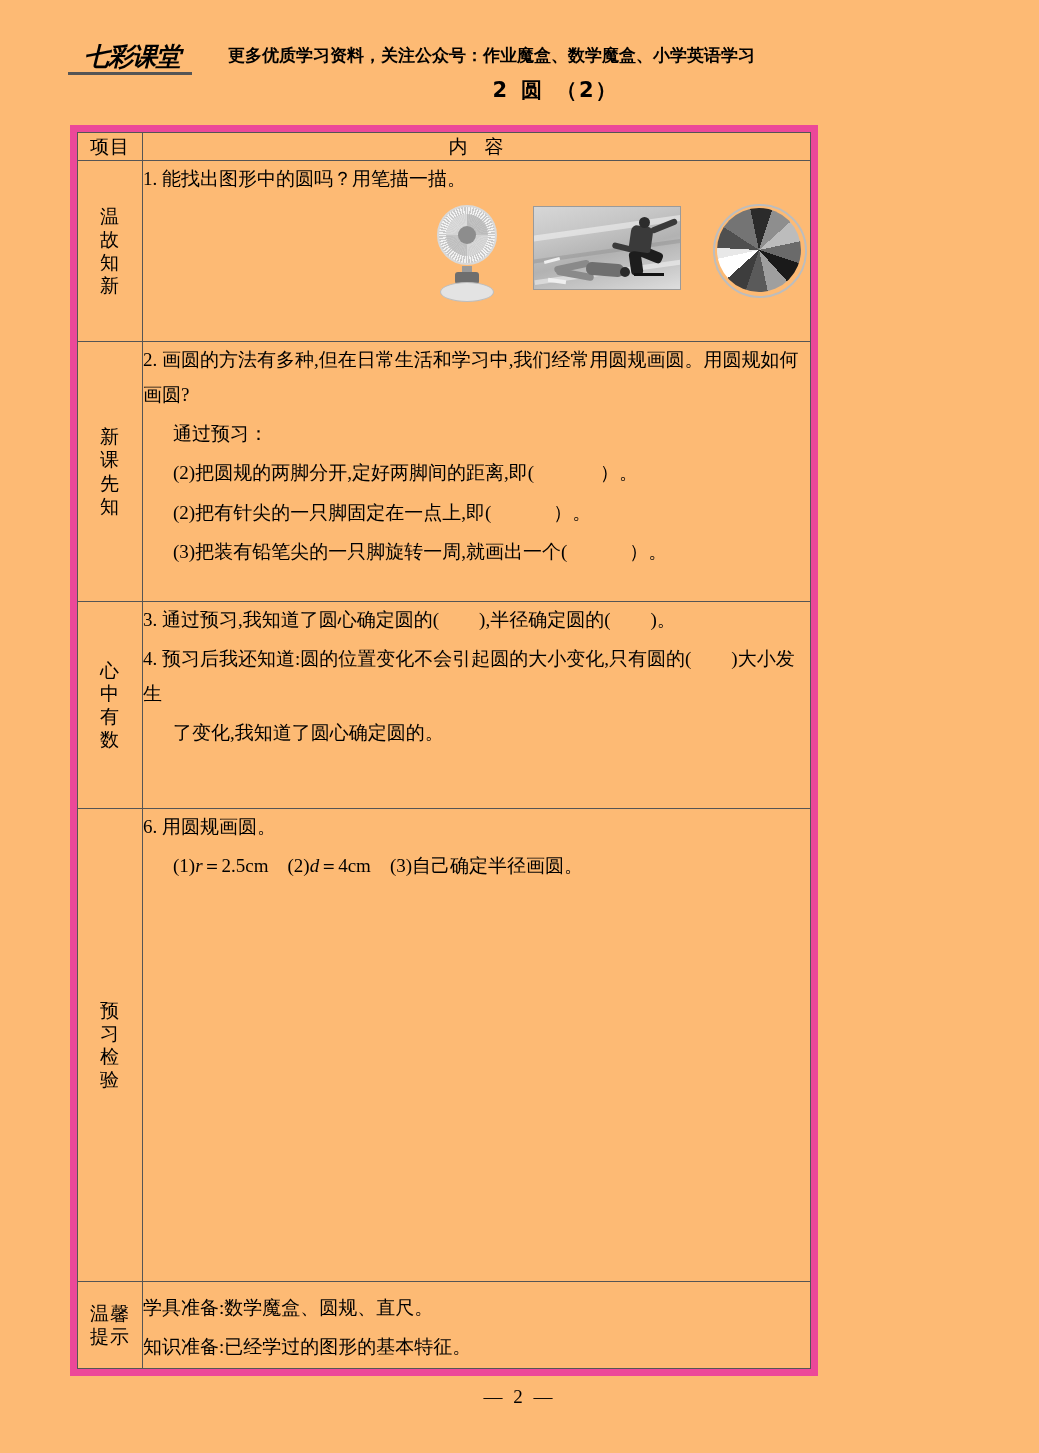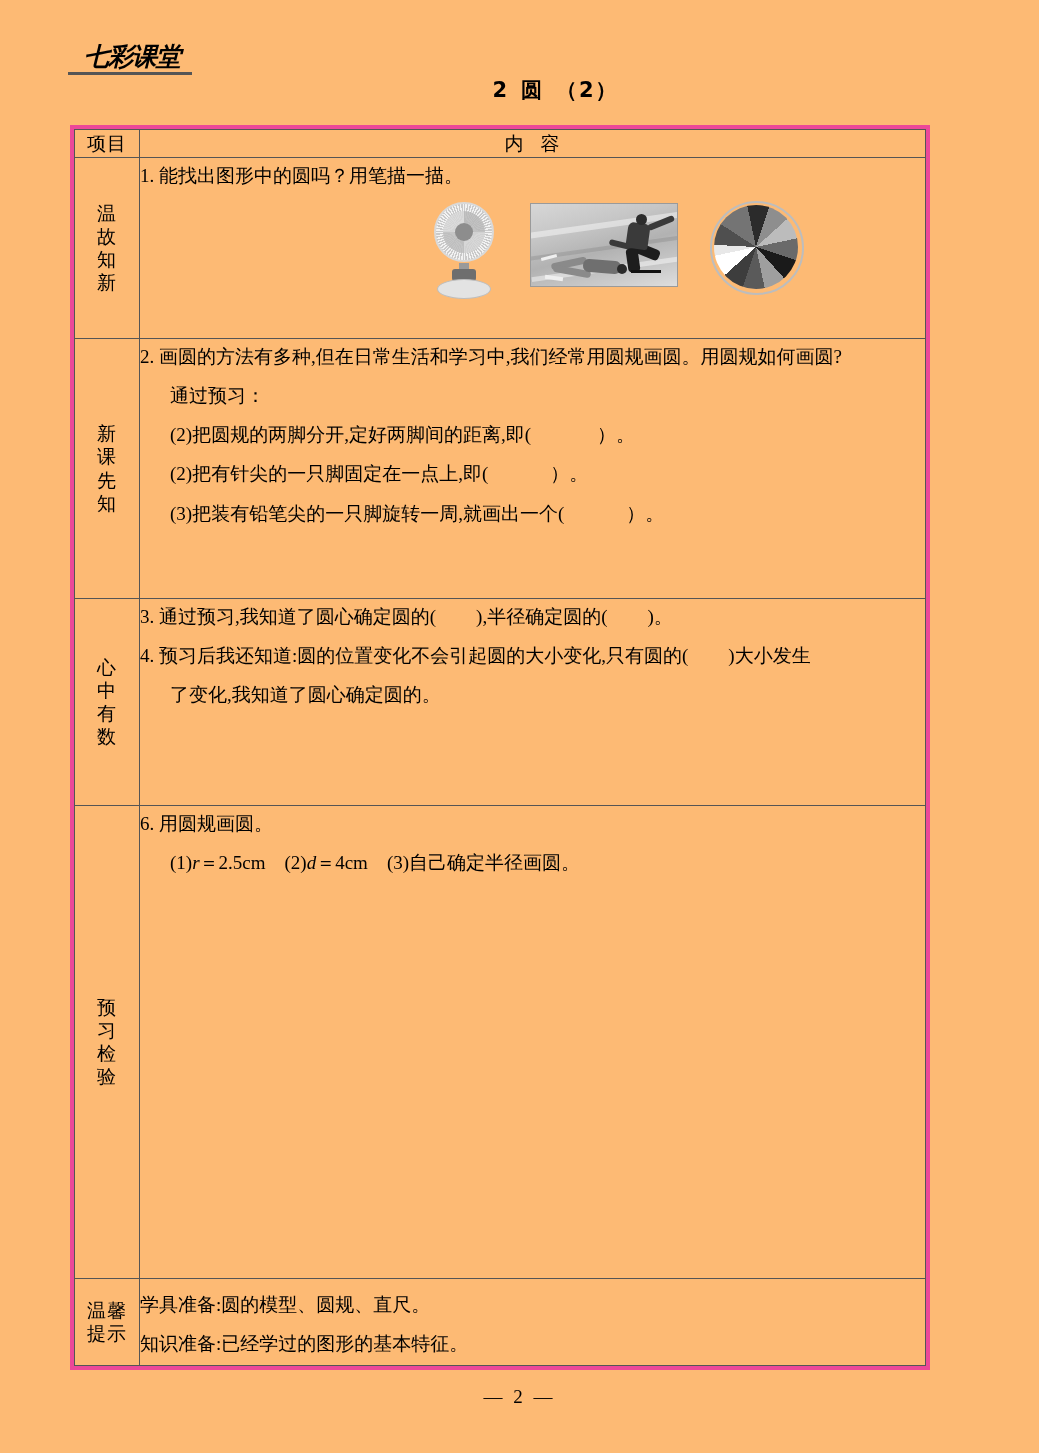--- a/index.html
+++ b/index.html
@@ -72,22 +72,22 @@
     letter-spacing: 2px;
     padding-left: 36px;
   }
   .doc-title .sp { display: inline-block; width: 12px; }
 
   
   .sheet {
     position: absolute;
     left: 70px;
     top: 125px;
-    width: 860px;
-    border: 4px solid #ec4899;
+    width: 748px;
+    border: 7px solid #ec4899;
     box-sizing: border-box;
   }
   table.main {
     border-collapse: collapse;
     width: 100%;
     table-layout: fixed;
   }
   table.main td {
     border: 1px solid #555;
     vertical-align: top;
@@ -253,20 +253,21 @@
 </head>
 <body>
 
 <div class="page">
 
   <div class="header">
     <div class="logo">
       <div class="logo-text">七彩课堂</div>
       <div class="logo-rule"></div>
     </div>
+    <div class="promo">更多优质学习资料，关注公众号：作业魔盒、数学魔盒、小学英语学习</div>
     <div class="doc-title">
       <span>2</span><span class="sp"></span><span>圆</span><span class="sp"></span><span>（2）</span>
     </div>
   </div>
 
   <div class="sheet">
     <table class="main">
       <colgroup>
           <col class="c-label">
           <col>
@@ -373,21 +374,21 @@
             <div style="height:330px"></div>
           </td>
         </tr>
 
         <tr style="height:87px">
           <td class="vlabel">
             <span>温馨</span>
             <span>提示</span>
           </td>
           <td class="content" style="padding-top:8px">
-            <p>学具准备:圆的模型、圆规、直尺。</p>
+            <p>学具准备:数学魔盒、圆规、直尺。</p>
             <p>知识准备:已经学过的图形的基本特征。</p>
           </td>
         </tr>
 
       </tbody>
     </table>
   </div>
 
   <div class="footer">
     <span class="dash">— 2 —</span>

